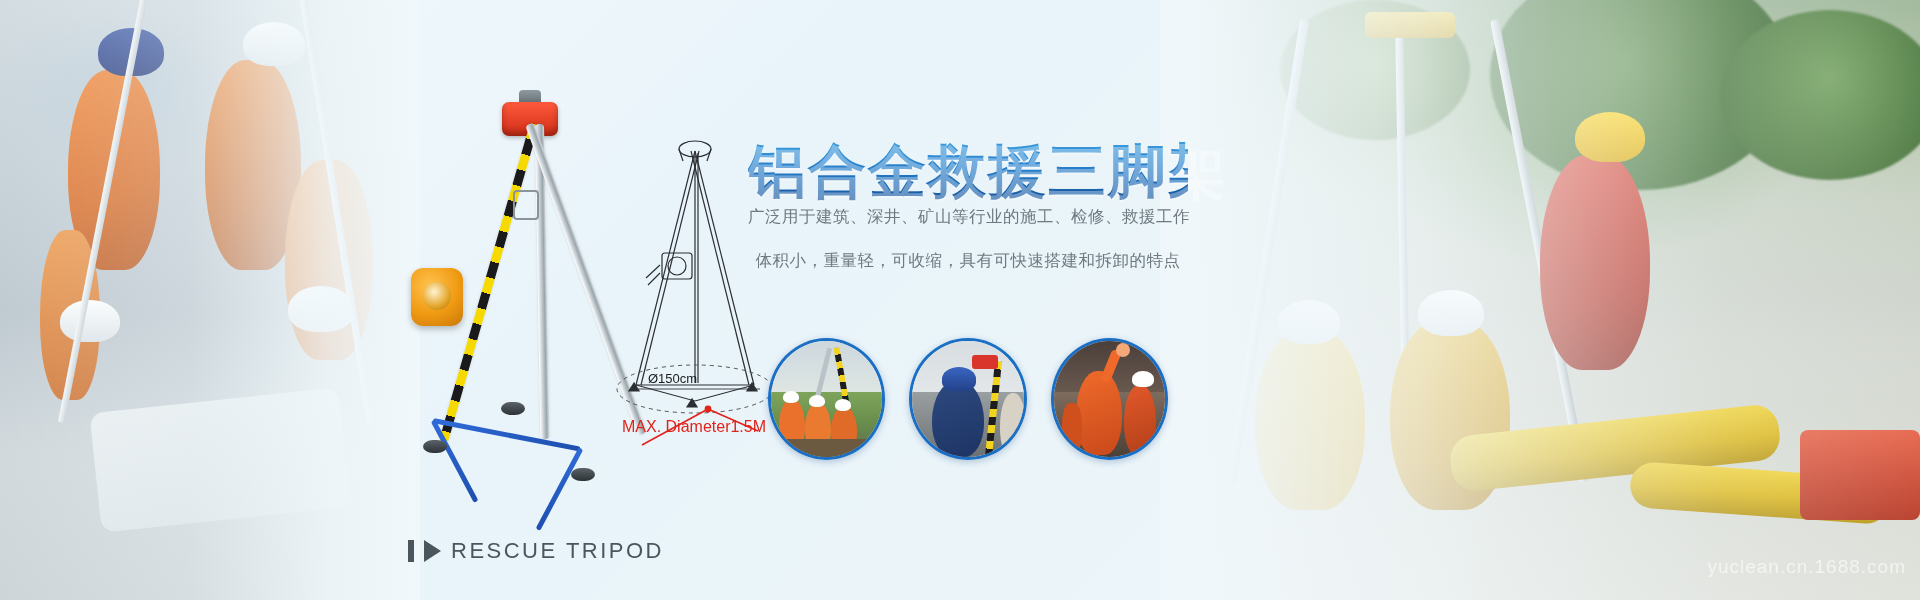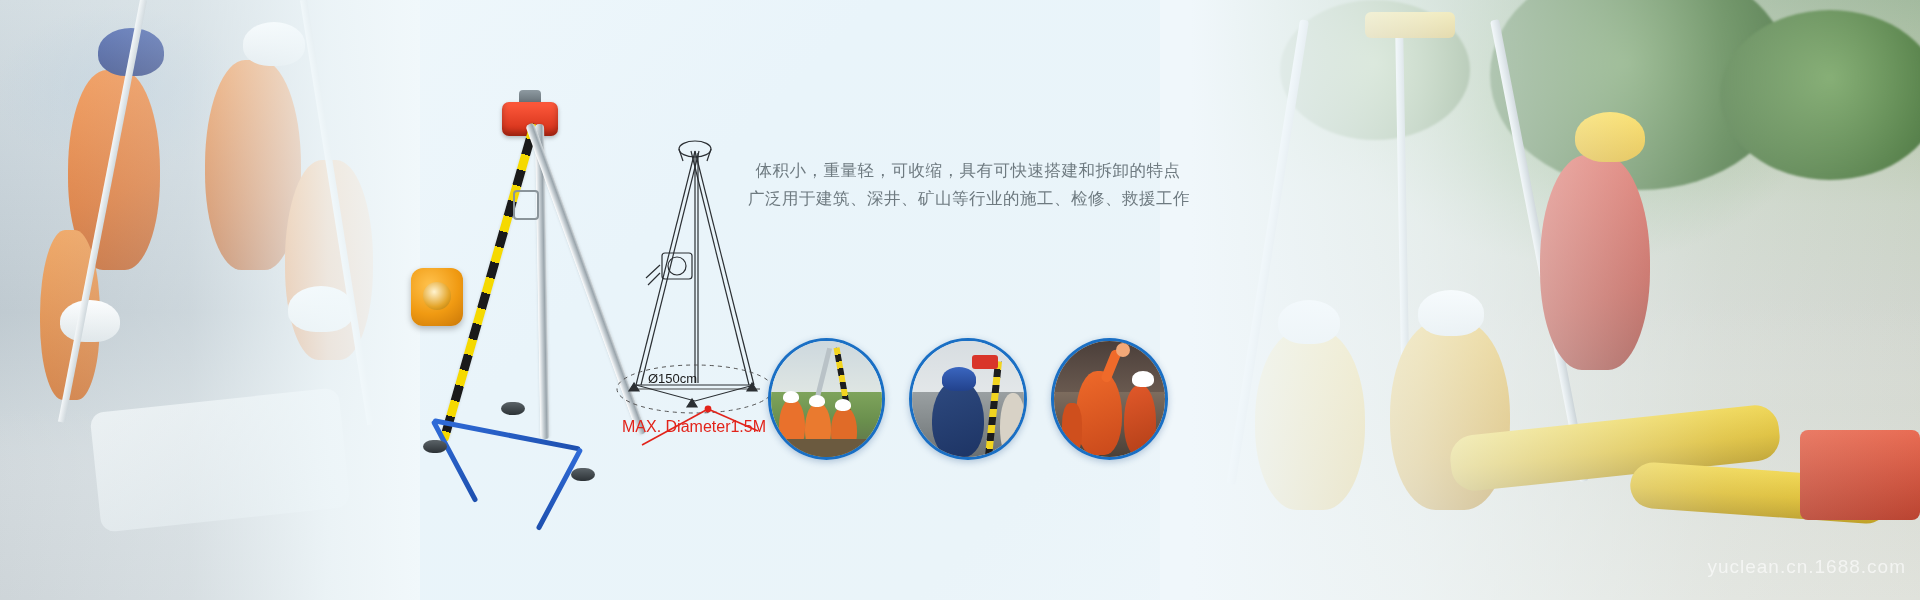--- a/index.html
+++ b/index.html
@@ -193,22 +193,23 @@
     <svg style="position:absolute;left:30px;top:258px;" width="160" height="60">
       <path d="M12 52 L78 16" stroke="#e2231a" stroke-width="1.6" fill="none"></path>
       <path d="M78 16 L128 38" stroke="#e2231a" stroke-width="1.6" fill="none"></path>
       <circle cx="78" cy="16" r="3.4" fill="#e2231a"></circle>
     </svg>
   </div>
 
   <span class="dim-label">MAX. Diameter1.5M</span>
 
   <div class="textblock">
+    <div class="title">铝合金救援三脚架</div>
+    <div class="sub">广泛用于建筑、深井、矿山等行业的施工、检修、救援工作</div>
     <div class="sub sub1">体积小，重量轻，可收缩，具有可快速搭建和拆卸的特点</div>
-    <div class="sub">广泛用于建筑、深井、矿山等行业的施工、检修、救援工作</div>
   </div>
 
   <div class="circles">
 
     <div class="circle">
       <div class="c-sky" style="background:linear-gradient(180deg,#cdd8de,#dfe6e3);"></div>
       <div class="c-gnd" style="background:linear-gradient(180deg,#7ea45c,#6a8f4d 45%,#5c6c4c 100%);"></div>
       <div style="position:absolute;left:46px;top:6px;width:5px;height:84px;background:#b9c2c7;transform:rotate(14deg);"></div>
       <div style="position:absolute;left:70px;top:6px;width:6px;height:86px;background:repeating-linear-gradient(180deg,#f2d41f 0 7px,#1d1d1d 7px 14px);transform:rotate(-10deg);"></div>
       <div class="blob" style="left:8px;top:58px;width:26px;height:52px;background:#e9712c;"></div>
@@ -236,14 +237,19 @@
       <div class="blob" style="left:22px;top:30px;width:46px;height:84px;background:linear-gradient(160deg,#ef6a2a,#c9491b);"></div>
       <div style="position:absolute;left:52px;top:8px;width:10px;height:34px;background:#ef6a2a;transform:rotate(22deg);border-radius:5px;"></div>
       <div style="position:absolute;left:62px;top:2px;width:14px;height:14px;border-radius:50%;background:#f2a878;"></div>
       <div class="blob" style="left:70px;top:44px;width:32px;height:70px;background:linear-gradient(160deg,#e2592a,#b23f18);"></div>
       <div style="position:absolute;left:78px;top:30px;width:22px;height:16px;border-radius:50% 50% 38% 38%;background:#fff;"></div>
       <div style="position:absolute;left:8px;top:62px;width:20px;height:52px;border-radius:40%;background:#cf4f1d;"></div>
     </div>
 
   </div>
 
+  <div class="rescue">
+    <span class="bar"></span>
+    <span class="tri"></span>
+    <span class="txt">RESCUE TRIPOD</span>
+  </div>
 
 </div>
 
 </body></html>

